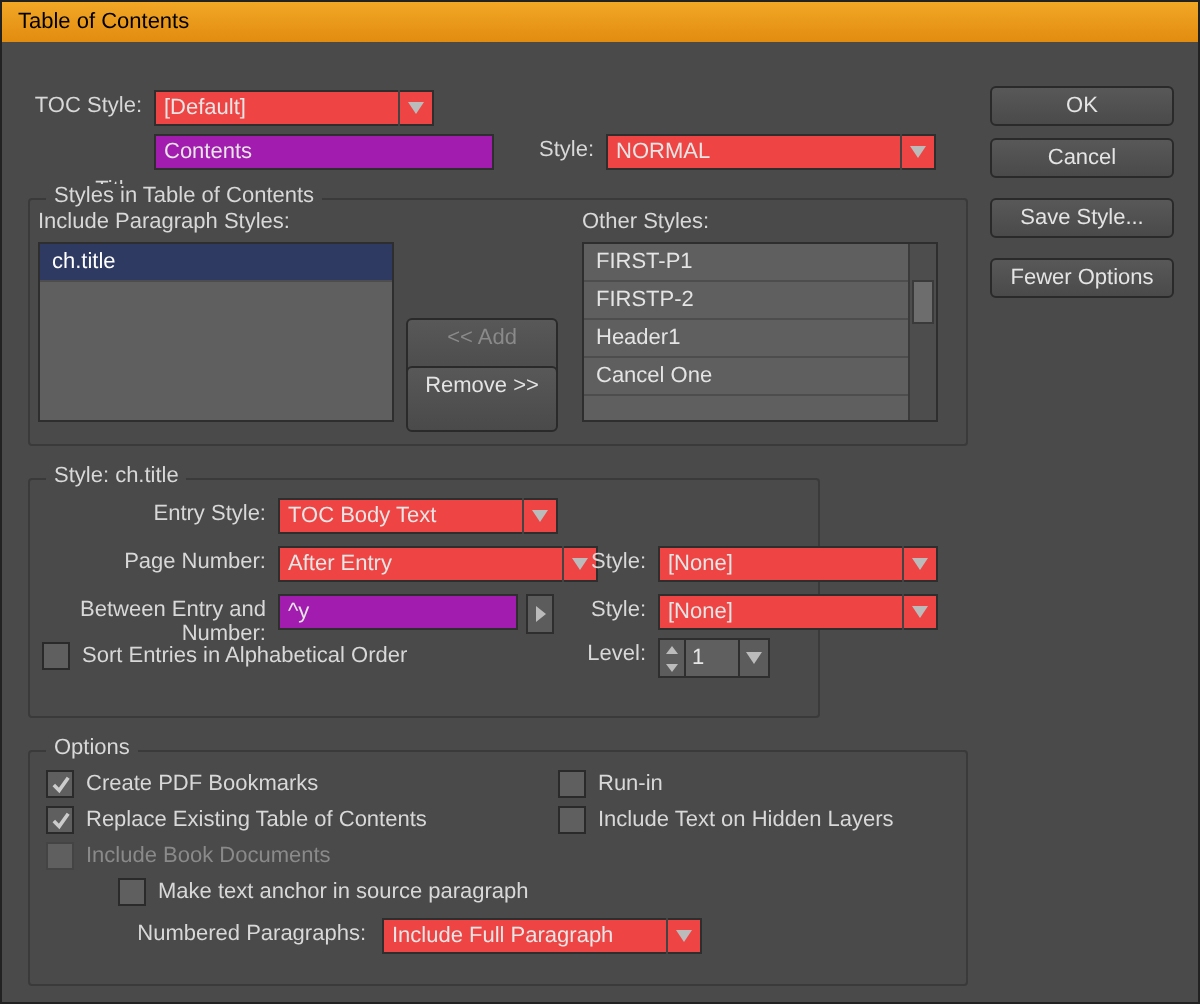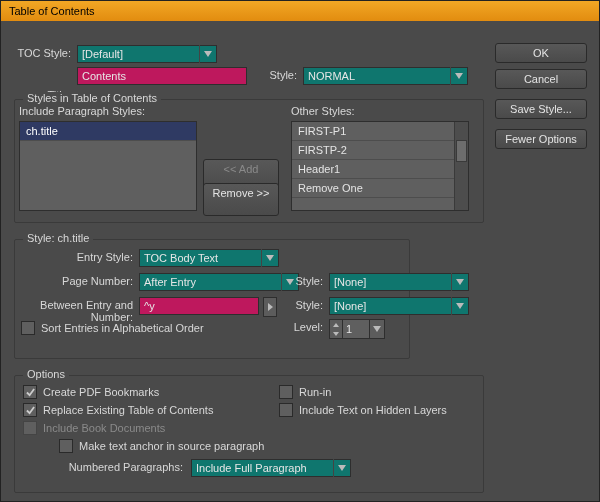--- a/index.html
+++ b/index.html
@@ -14,28 +14,28 @@
   }
   .titlebar{
     height:20px;line-height:20px;padding:0 8px;
     background:linear-gradient(#f2a725,#e28c0f);
     color:#000;font-size:11px;
   }
   .content{position:relative;width:100%;height:calc(100% - 20px);}
   .lbl{position:absolute;text-align:right;color:#d8d8d8;}
   
   .dropdown{position:absolute;height:18px;display:flex;align-items:center;
-    background:#0f766e;border:1px solid #2e2e2e;box-sizing:border-box;
+    background:#ef4444;border:1px solid #2e2e2e;box-sizing:border-box;
     padding:0 4px;color:#e6e6e6;}
   .dropdown .arrow{position:absolute;right:0;top:-1px;width:16px;height:18px;
     display:flex;align-items:center;justify-content:center;
     border-left:1px solid #444;}
   .arrow svg{width:8px;height:6px;fill:#bbb;}
   
-  .textbox{position:absolute;height:18px;background:#be185d;border:1px solid #2e2e2e;
+  .textbox{position:absolute;height:18px;background:#a21caf;border:1px solid #2e2e2e;
     box-sizing:border-box;padding:0 4px;color:#e6e6e6;display:flex;align-items:center;}
   
   .btn{position:absolute;width:92px;height:20px;line-height:18px;text-align:center;
     color:#e4e4e4;font-size:11px;
     background:linear-gradient(#585858,#4a4a4a);
     border:1px solid #2a2a2a;border-radius:3px;box-sizing:border-box;}
   .btn.small{width:76px;height:33px;}
   .btn.disabled{color:#8a8a8a;}
   
   .group{position:absolute;border:1px solid #3a3a3a;border-radius:2px;box-sizing:border-box;}
@@ -109,21 +109,21 @@
   </div>
 
   <div class="btn small disabled" style="left:202px;top:138px;">&lt;&lt; Add</div>
   <div class="btn small" style="left:202px;top:162px;">Remove &gt;&gt;</div>
 
   <span class="lbl" style="left:290px;top:84px;text-align:left;">Other Styles:</span>
   <div class="listbox" style="left:290px;top:100px;width:178px;height:90px;">
     <div class="item">FIRST-P1</div>
     <div class="item">FIRSTP-2</div>
     <div class="item">Header1</div>
-    <div class="item">Remove One</div>
+    <div class="item">Cancel One</div>
     <div class="scroll"></div>
     <div class="thumb"></div>
   </div>
 
   <div class="group" style="left:13px;top:218px;width:396px;height:120px;">
     <span class="legend">Style: ch.title</span>
   </div>
 
   <span class="lbl" style="left:18px;top:230px;width:114px;">Entry Style:</span>
   <div class="dropdown" style="left:138px;top:228px;width:140px;">

